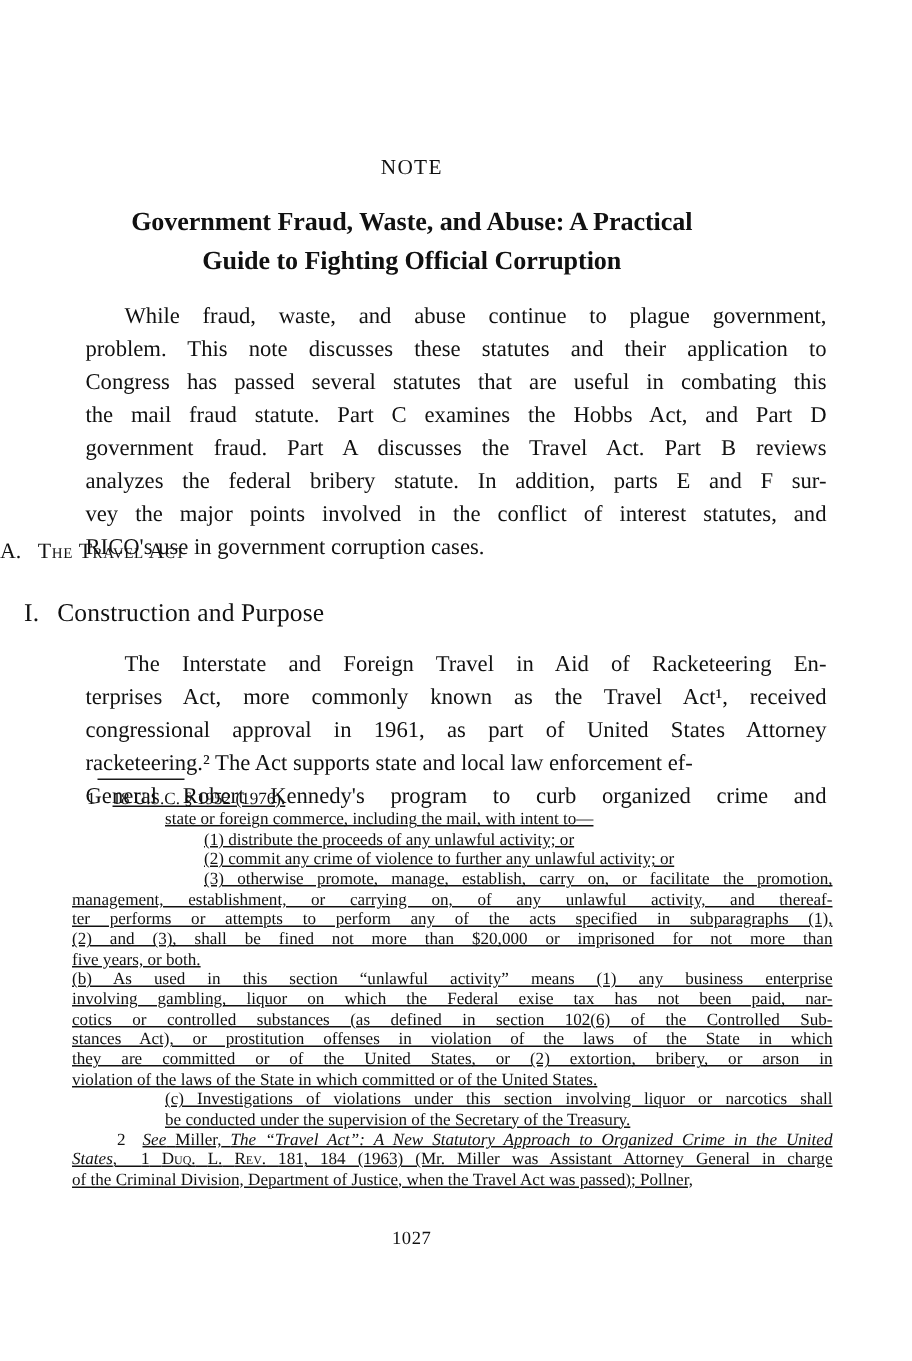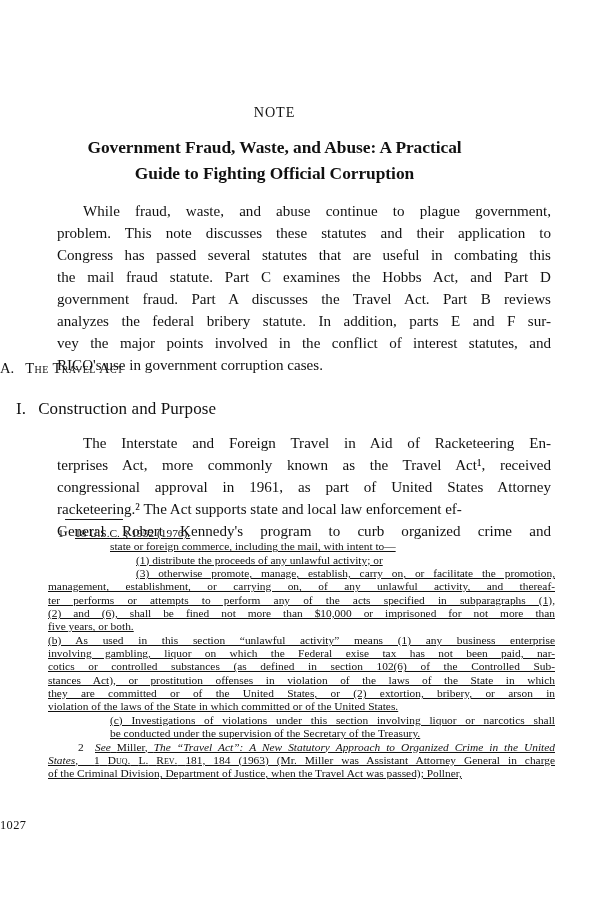--- a/index.html
+++ b/index.html
@@ -143,21 +143,21 @@
   .sp70 { display: inline-block; width: 70px; }
 
   .ital { font-style: italic; margin-top: 43px; }
   .smcap { font-variant: small-caps; }
 
   
   .page-number {
     position: absolute;
     left: 0; right: 0;
     top: 818px;
-    text-align: left;
+    text-align: center;
     font-size: 12.4px;
     letter-spacing: 0.4px;
   }
 </style>
 </head>
 <body>
 
 <div class="page">
 
   <div class="note-label">NOTE</div>
@@ -197,25 +197,26 @@
   <div class="fn-rule"></div>
 
   <div class="footnotes">
 
     <span class="fn">
       <span class="fl last"><span class="sp10"></span><span class="fn-marker">1</span><span>18 U.S.C. § 1952 (1976).</span></span>
 
       <span class="fl last"><span class="sp62"></span><span>state or foreign commerce, including the mail, with intent to—</span></span>
 
       <span class="fl last"><span class="sp70"></span><span class="sp18"></span><span>(1) distribute the proceeds of any unlawful activity; or</span></span>
+      <span class="fl last"><span class="sp70"></span><span class="sp18"></span><span>(2) commit any crime of violence to further any unlawful activity; or</span></span>
 
       <span class="fl"><span class="sp70"></span><span class="sp18"></span><span>(3) otherwise promote, manage, establish, carry on, or facilitate the promotion,</span></span>
       <span class="fl">management, establishment, or carrying on, of any unlawful activity, and thereaf-</span>
       <span class="fl">ter performs or attempts to perform any of the acts specified in subparagraphs (1),</span>
-      <span class="fl">(2) and (6), shall be fined not more than $10,000 or imprisoned for not more than</span>
+      <span class="fl">(2) and (3), shall be fined not more than $20,000 or imprisoned for not more than</span>
       <span class="fl last">five years, or both.</span>
 
       <span class="fl">(b) As used in this section “unlawful activity” means (1) any business enterprise</span>
       <span class="fl">involving gambling, liquor on which the Federal exise tax has not been paid, nar-</span>
       <span class="fl">cotics or controlled substances (as defined in section 102(6) of the Controlled Sub-</span>
       <span class="fl">stances Act), or prostitution offenses in violation of the laws of the State in which</span>
       <span class="fl">they are committed or of the United States, or (2) extortion, bribery, or arson in</span>
       <span class="fl last">violation of the laws of the State in which committed or of the United States.</span>
 
       <span class="fl"><span class="sp62"></span><span>(c) Investigations of violations under this section involving liquor or narcotics shall</span></span>

